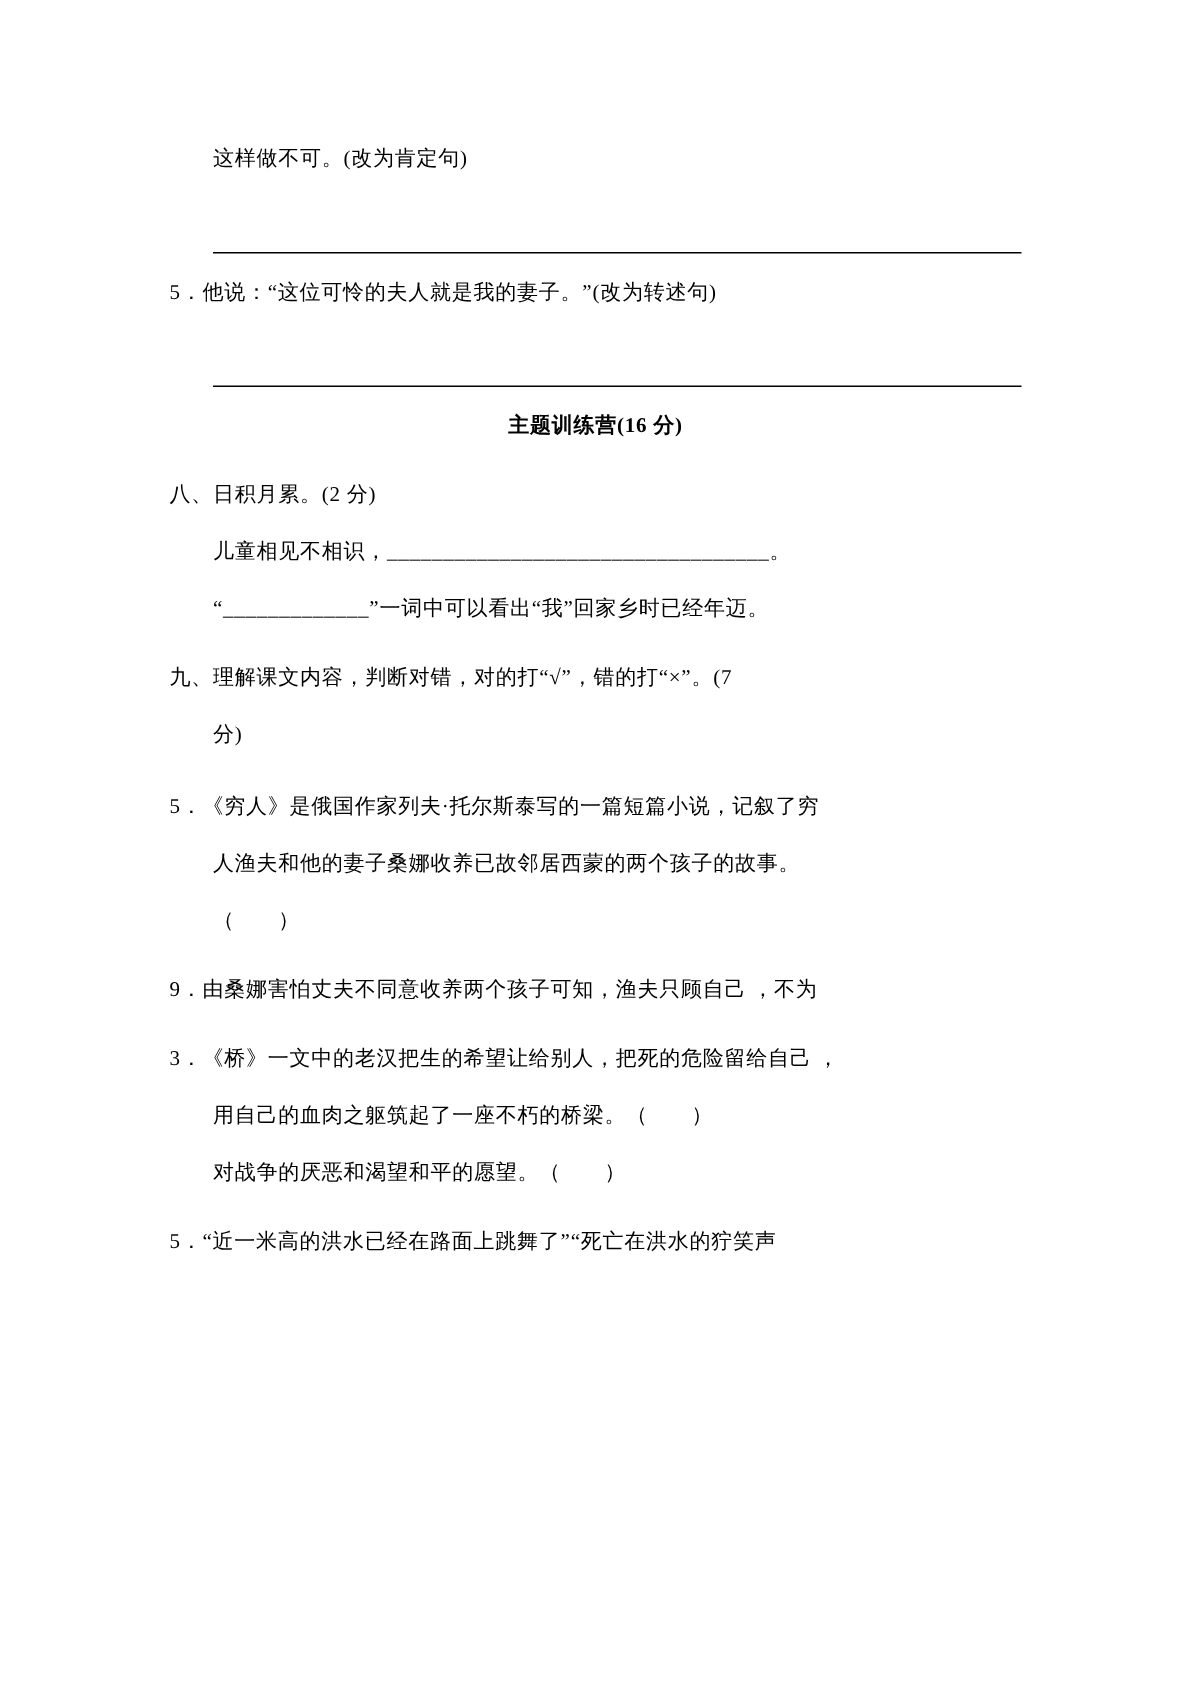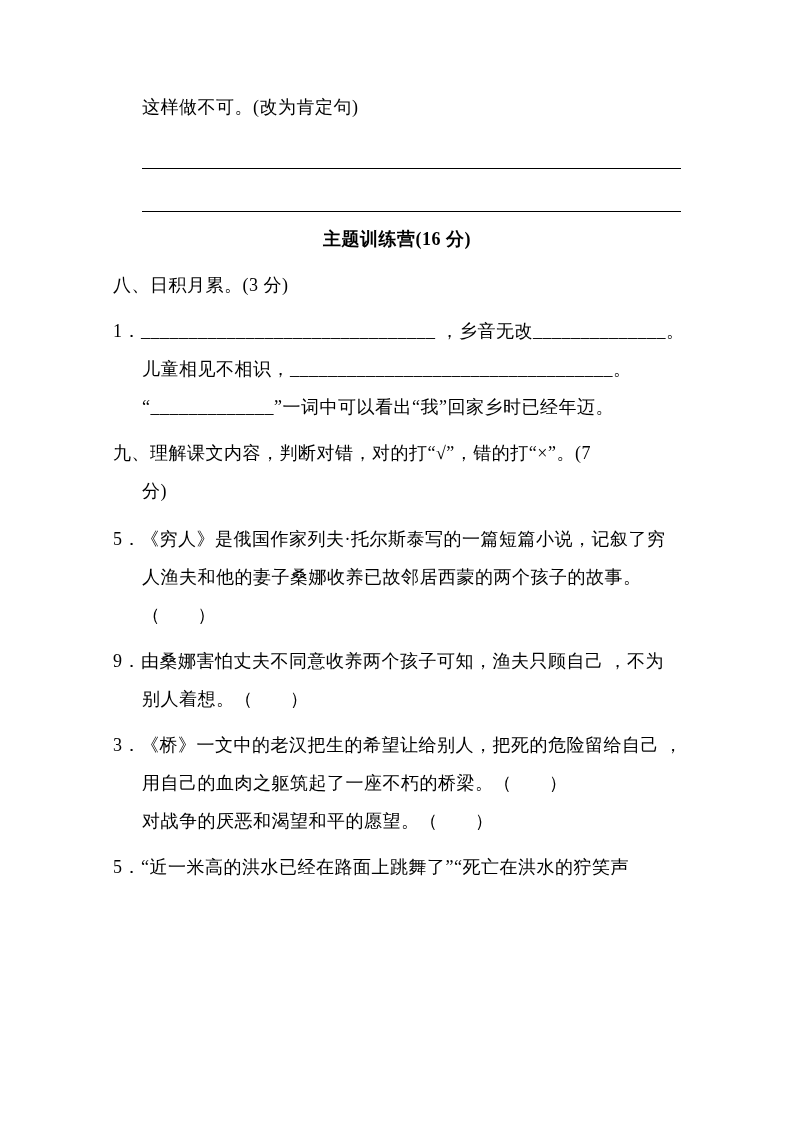--- a/index.html
+++ b/index.html
@@ -9,21 +9,21 @@
   }
   .page {
     position: relative;
     width: 793px;
     height: 1122px;
     box-sizing: border-box;
     padding: 88px 112px 0 113px;
     background: #ffffff;
     color: #000000;
     font-family: "Liberation Serif", "DejaVu Serif", serif;
-    font-size: 18px;
+    font-size: 14px;
     overflow: hidden;
   }
   .line {
     line-height: 38px;
     white-space: nowrap;
     letter-spacing: 0.5px;
   }
   .indent {
     padding-left: 29px;
   }
@@ -46,40 +46,39 @@
   }
 </style>
 </head>
 <body>
 
 <div class="page">
 
   <div class="line indent">这样做不可。(改为肯定句)</div>
   <div class="answer-line"></div>
 
+  <div class="line gap">5．他说：“这位可怜的夫人就是我的妻子。”(改为转述句)</div>
   <div class="answer-line"></div>
 
   <div class="line center gap">主题训练营(16 分)</div>
 
-  <div class="line gap">八、日积月累。(3 分)</div>
+  <div class="line gap">八、日积月累。(2 分)</div>
 
-  <div class="line gap">1．_______________________________ ，乡音无改______________。</div>
   <div class="line indent">儿童相见不相识，__________________________________。</div>
 
   <div class="line indent">“_____________”一词中可以看出“我”回家乡时已经年迈。</div>
 
   <div class="line gap">九、理解课文内容，判断对错，对的打“√”，错的打“×”。(7</div>
   <div class="line indent">分)</div>
 
   <div class="line gap-lg">5．《穷人》是俄国作家列夫·托尔斯泰写的一篇短篇小说，记叙了穷</div>
   <div class="line indent">人渔夫和他的妻子桑娜收养已故邻居西蒙的两个孩子的故事。</div>
   <div class="line indent">（　　）</div>
 
   <div class="line gap">9．由桑娜害怕丈夫不同意收养两个孩子可知，渔夫只顾自己 ，不为</div>
-  <div class="line indent">别人着想。（　　）</div>
 
   <div class="line gap">3．《桥》一文中的老汉把生的希望让给别人，把死的危险留给自己 ，</div>
   <div class="line indent">用自己的血肉之躯筑起了一座不朽的桥梁。（　　）</div>
 
   <div class="line indent">对战争的厌恶和渴望和平的愿望。（　　）</div>
 
   <div class="line gap">5．“近一米高的洪水已经在路面上跳舞了”“死亡在洪水的狞笑声</div>
 
 </div>
 

